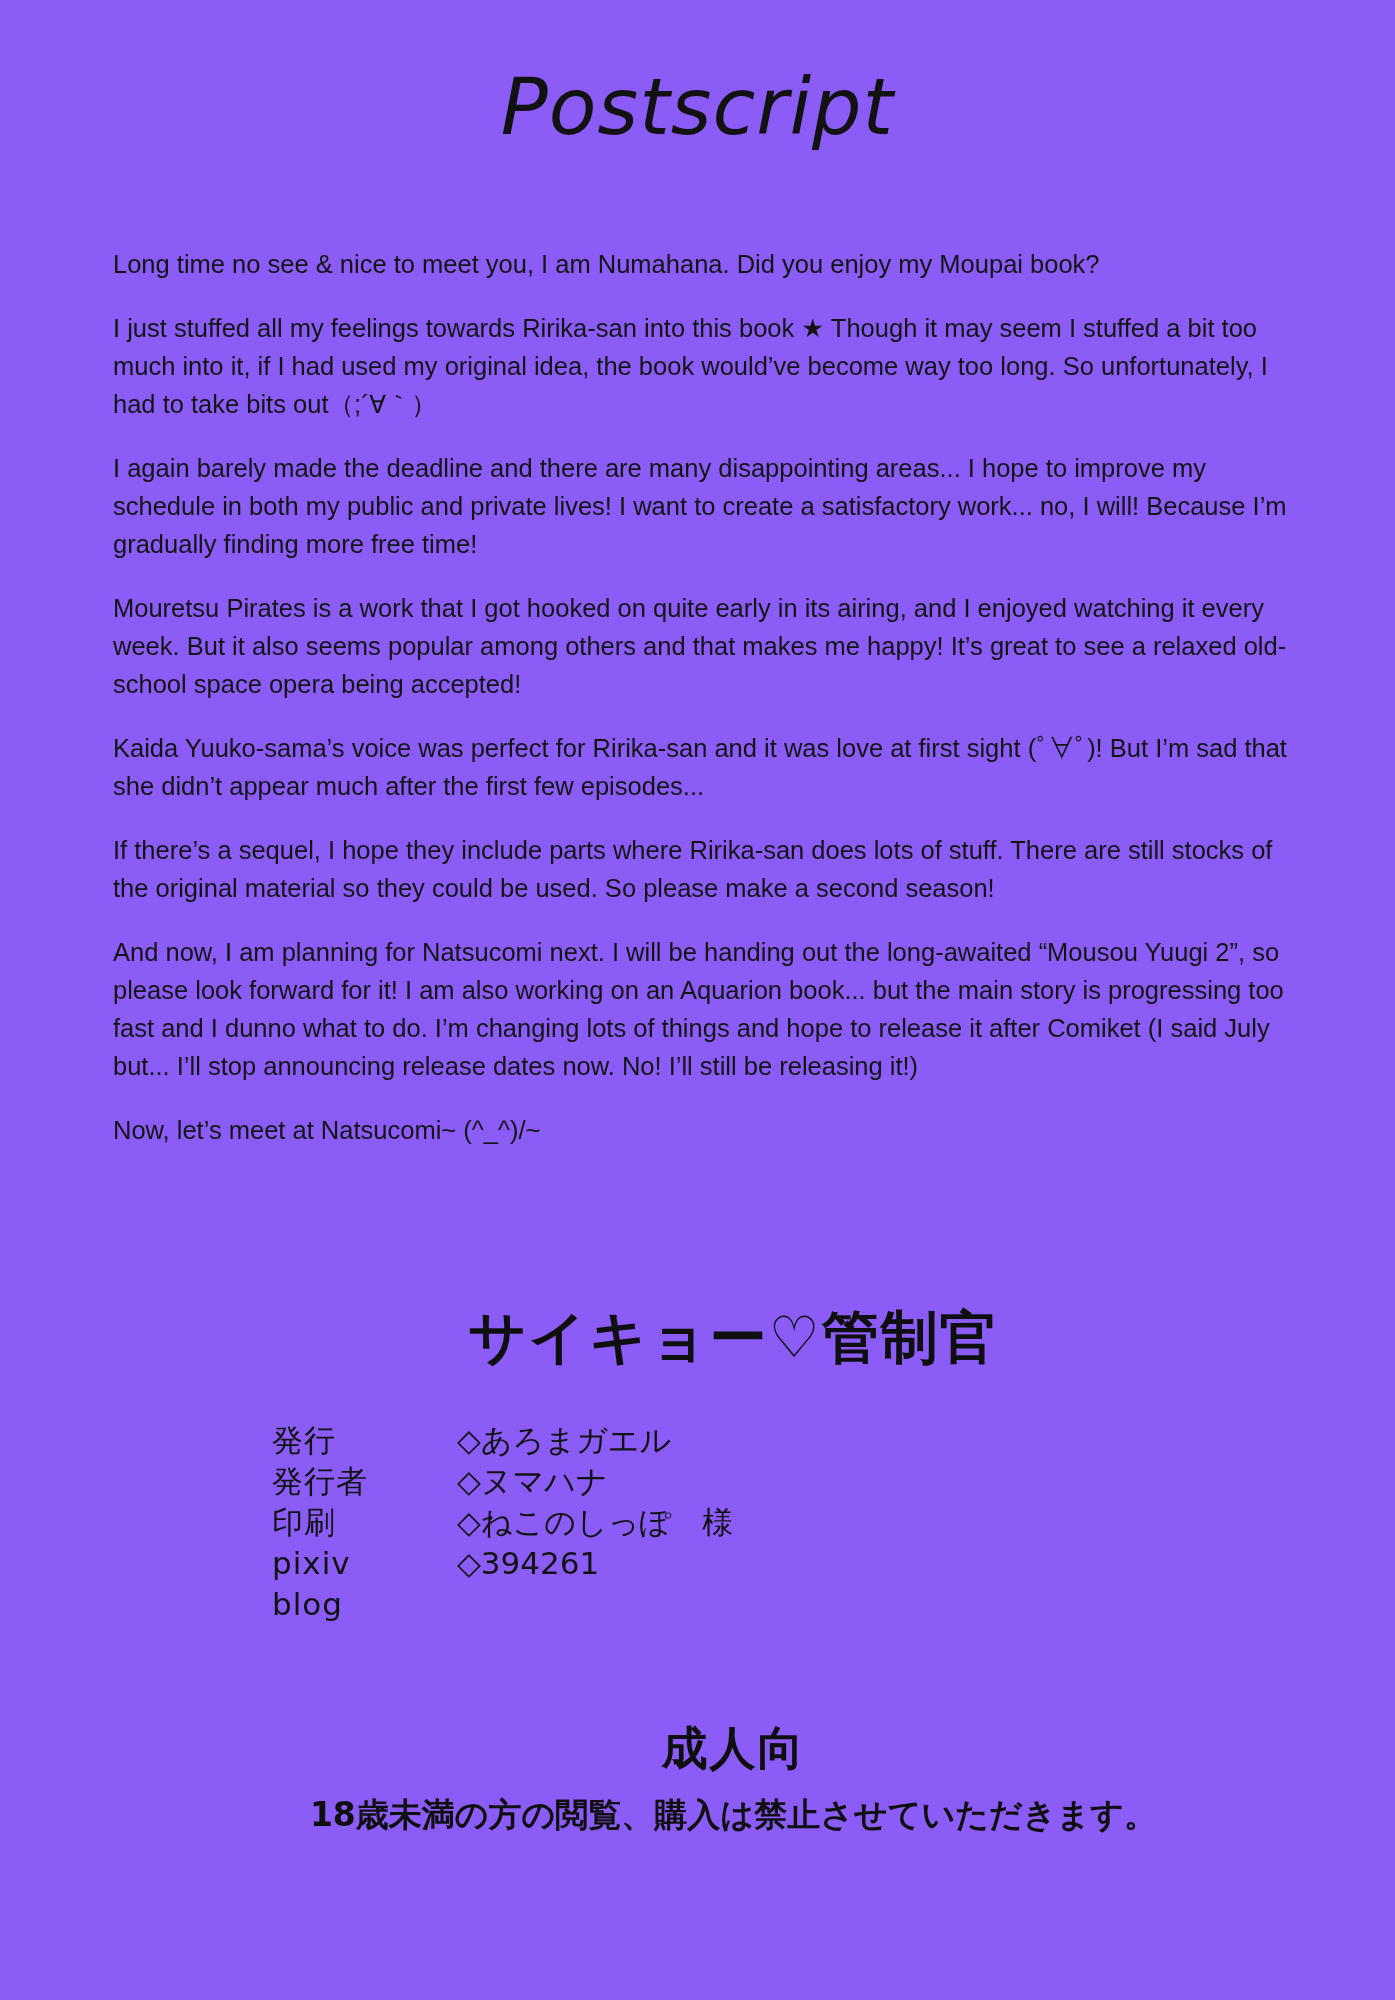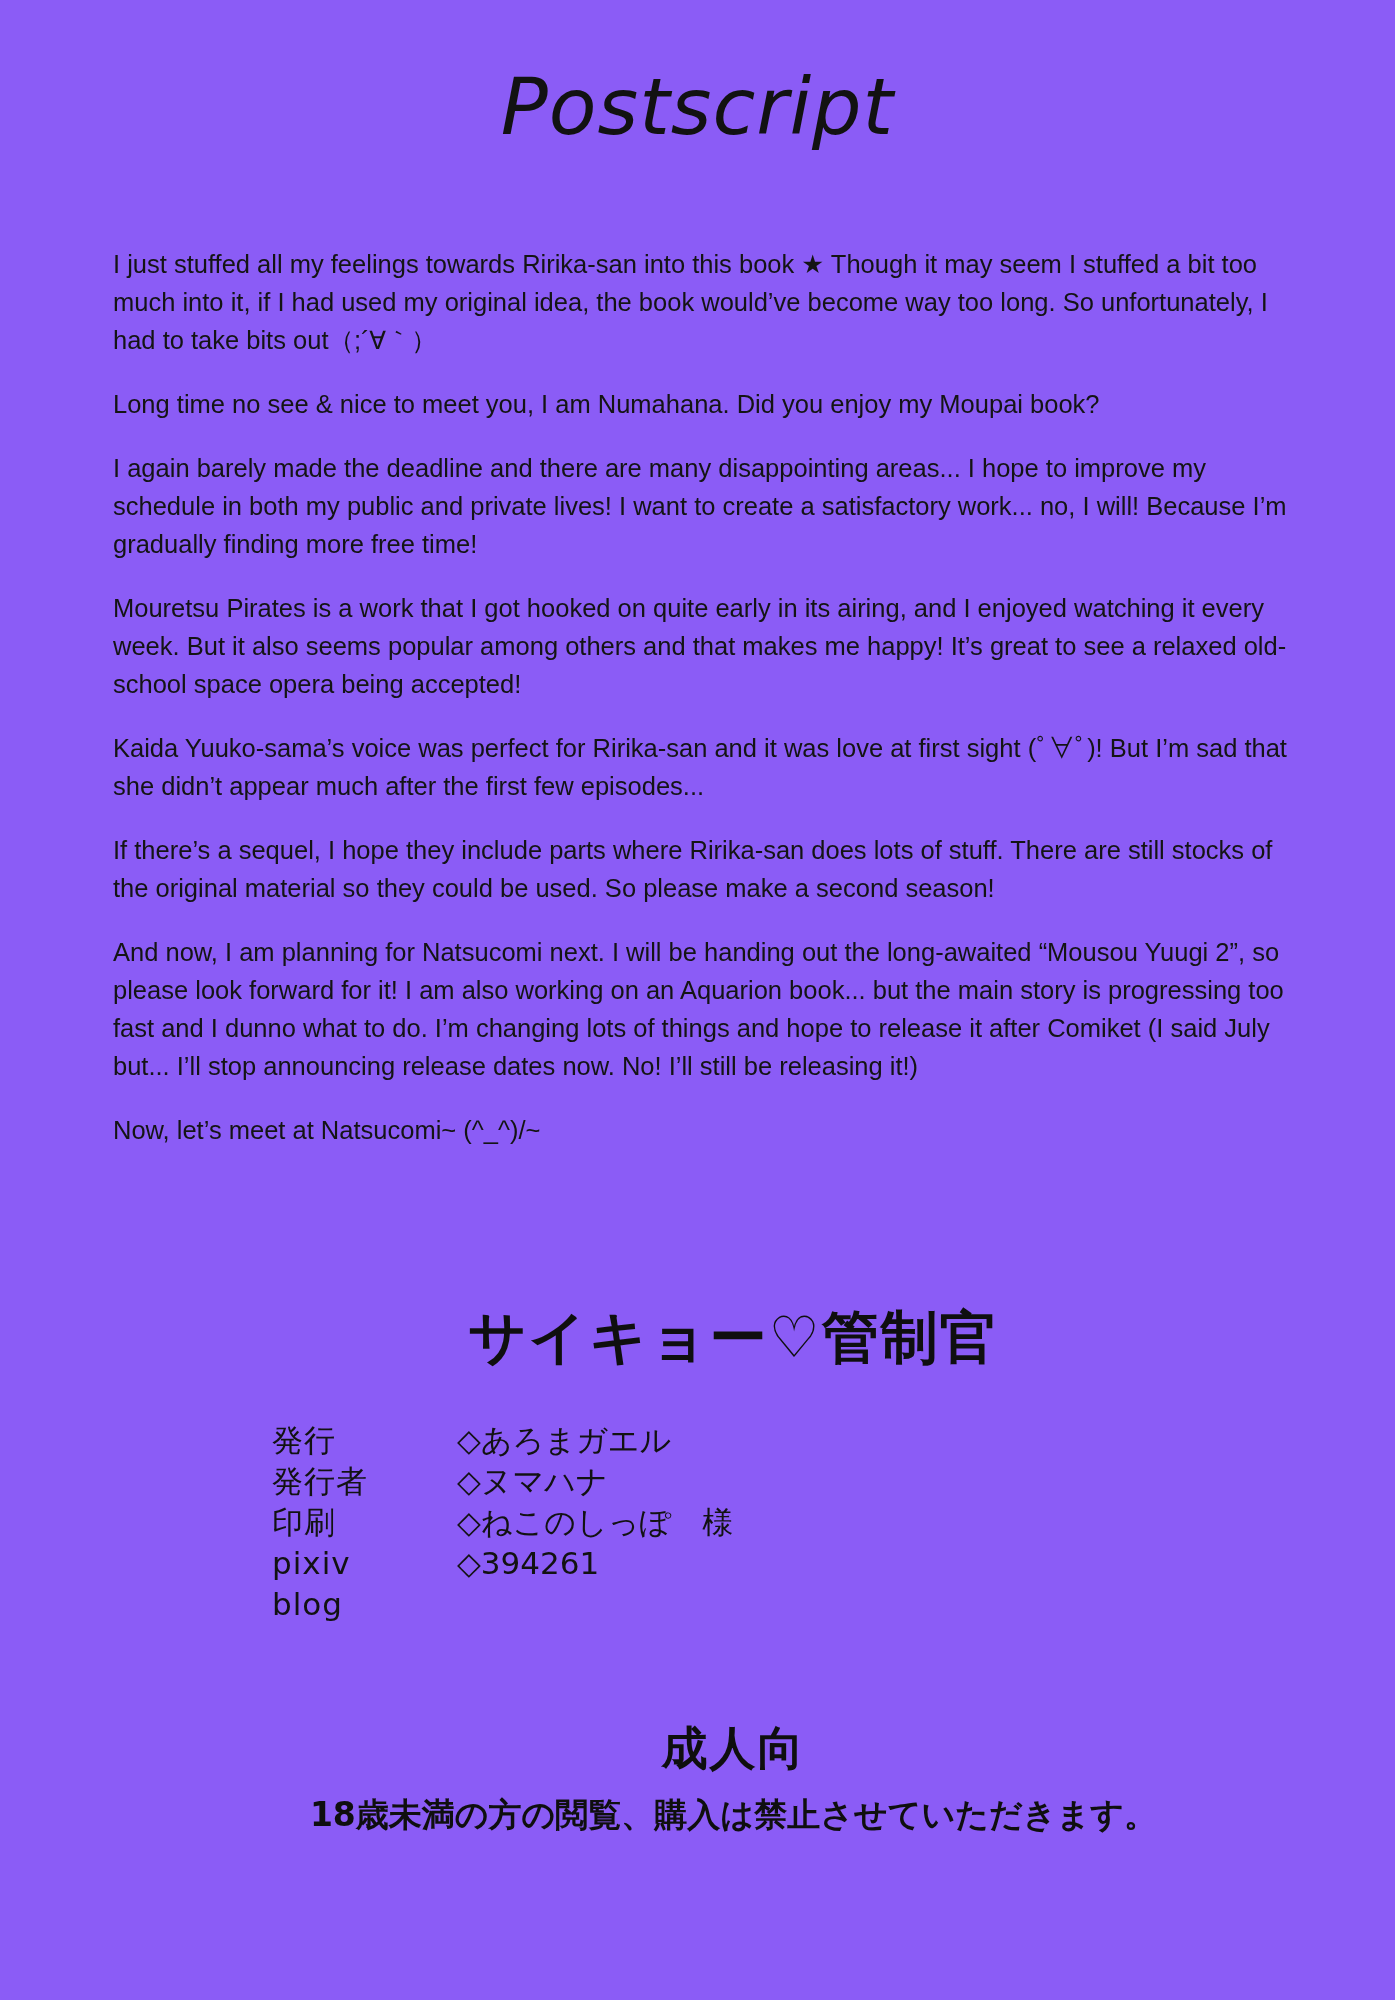--- a/index.html
+++ b/index.html
@@ -110,24 +110,24 @@
   }
 </style>
 </head>
 <body>
 
 <div class="page">
 
   <div class="title">Postscript</div>
 
   <div class="body-text">
+    <p>Long time no see &amp; nice to meet you, I am Numahana.
+Did you enjoy my Moupai book?</p>
     <p>I just stuffed all my feelings towards Ririka-san into this book ★
 Though it may seem I stuffed a bit too much into it, if I had used my original idea, the book would’ve become way too long. So unfortunately, I had to take bits out（;´∀｀）</p>
-    <p>Long time no see &amp; nice to meet you, I am Numahana.
-Did you enjoy my Moupai book?</p>
     <p>I again barely made the deadline and there are many disappointing areas...
 I hope to improve my schedule in both my public and private lives!
 I want to create a satisfactory work... no, I will! Because I’m gradually finding more free time!</p>
     <p>Mouretsu Pirates is a work that I got hooked on quite early in its airing, and I enjoyed watching it every week. But it also seems popular among others and that makes me happy! It’s great to see a relaxed old-school space opera being accepted!</p>
     <p>Kaida Yuuko-sama’s voice was perfect for Ririka-san and it was love at first sight (ﾟ∀ﾟ)!
 But I’m sad that she didn’t appear much after the first few episodes...</p>
     <p>If there’s a sequel, I hope they include parts where Ririka-san does lots of stuff.
 There are still stocks of the original material so they could be used. So please make a second season!</p>
     <p>And now, I am planning for Natsucomi next.
 I will be handing out the long-awaited “Mousou Yuugi 2”, so please look forward for it!

